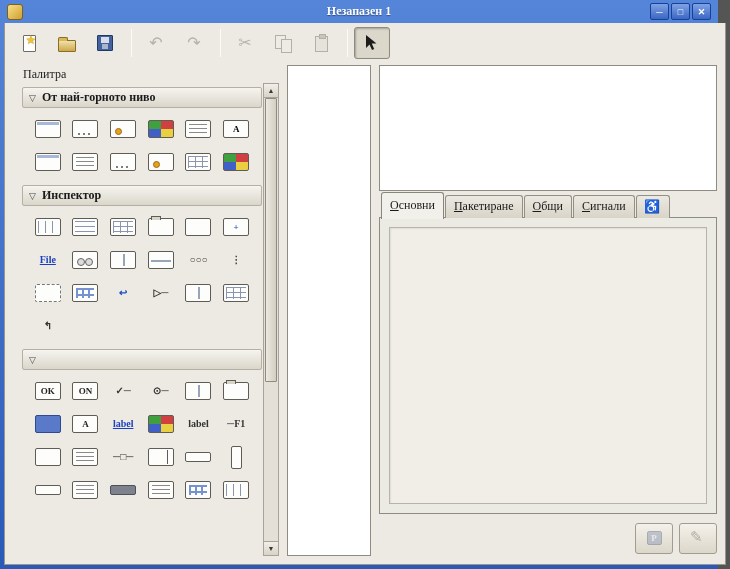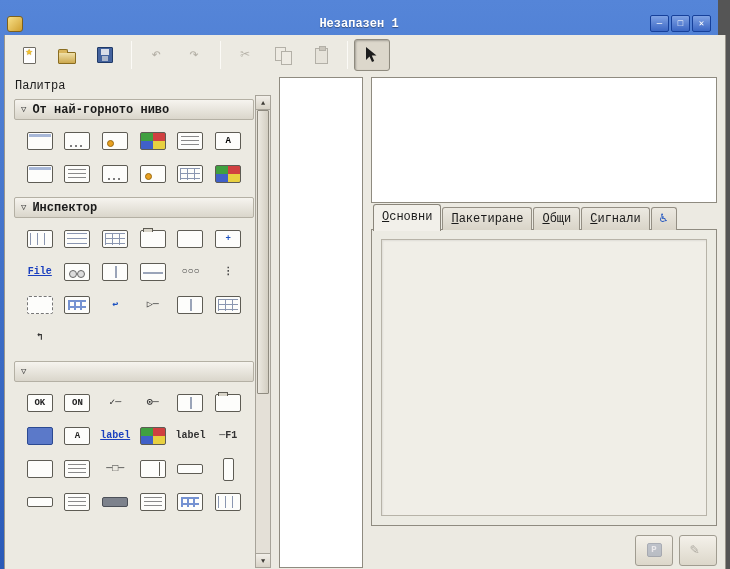--- a/index.html
+++ b/index.html
@@ -1,19 +1,19 @@
 <!DOCTYPE html>
 <html><head>
 <meta charset="utf-8">
 <style>
   html,body{margin:0;padding:0;background:#555;}
   *{box-sizing:border-box;}
   .frame{position:relative;width:718px;height:569px;background:linear-gradient(180deg,#5585d8 0%,#2a5ab8 100%);
-    font-family:Liberation Mono, monospace;font-size:12px;color:#1a1a1a;
-    padding:12px 4px 4px 4px;}
+    font-family:Liberation Serif, serif;font-size:12px;color:#1a1a1a;
+    padding:0 4px 4px 4px;}
   
   .titlebar{height:23px;display:flex;align-items:center;padding:0 3px;position:relative;}
   .app-icon{width:16px;height:16px;border-radius:3px;background:linear-gradient(135deg,#f8e088,#d0a030);
     border:1px solid #7d601c;flex:0 0 auto;}
   .title-text{position:absolute;left:0;right:0;text-align:center;color:#fff;font-weight:bold;
     font-size:12px;text-shadow:0 1px 1px rgba(0,0,0,.4);}
   .win-btns{margin-left:auto;display:flex;gap:2px;position:relative;z-index:2;}
   .win-btn{width:19px;height:17px;border:1px solid #16409a;border-radius:2px;
     background:linear-gradient(#7fa2e4,#3b67c4);color:#fff;font-size:9px;font-weight:bold;
     display:flex;align-items:center;justify-content:center;cursor:default;}
@@ -41,21 +41,21 @@
   .ic-floppy{width:16px;height:16px;background:#44639e;border:1px solid #203a68;border-radius:1px;position:relative;}
   .ic-floppy::before{content:"";position:absolute;top:1px;left:3px;right:3px;height:6px;background:#d8dde8;}
   .ic-floppy::after{content:"";position:absolute;bottom:1px;left:4px;right:4px;height:5px;background:#aab6cc;}
   .ic-copy{position:relative;width:16px;height:17px;}
   .ic-copy::before,.ic-copy::after{content:"";position:absolute;width:9px;height:12px;border:1px solid #b3b0a7;background:#eeebe3;}
   .ic-copy::before{left:0;top:0;}
   .ic-copy::after{left:6px;top:4px;}
   .ic-paste{width:13px;height:16px;border:1px solid #b3b0a7;background:#e6e3da;position:relative;margin-top:2px;}
   .ic-paste::before{content:"";position:absolute;top:-3px;left:3px;width:5px;height:3px;background:#c9c5bb;border:1px solid #b3b0a7;}
   
-  .main{flex:1;display:flex;padding:2px 8px 8px 8px;overflow:hidden;}
+  .main{flex:1;display:flex;padding:2px 8px 8px 8px;overflow:hidden;margin-left:8px;}
   .pane-label{height:18px;line-height:18px;padding-left:2px;color:#1c1c1c;}
   
   .left-col{width:258px;display:flex;flex-direction:column;flex:0 0 auto;}
   .palette-row{flex:1;display:flex;overflow:hidden;}
   .palette{flex:1;overflow:hidden;padding-top:2px;}
   .pal-header{height:21px;margin:2px 1px;display:flex;align-items:center;gap:6px;padding-left:6px;
     background:linear-gradient(#f6f4ef,#dad6cb);border:1px solid #b4b0a4;border-radius:2px;}
   .pal-tri{font-size:9px;color:#444;}
   .pal-header b{font-size:12px;}
   .pal-grid{display:grid;grid-template-columns:repeat(6,1fr);row-gap:9px;column-gap:4px;padding:7px 10px 9px 10px;}

